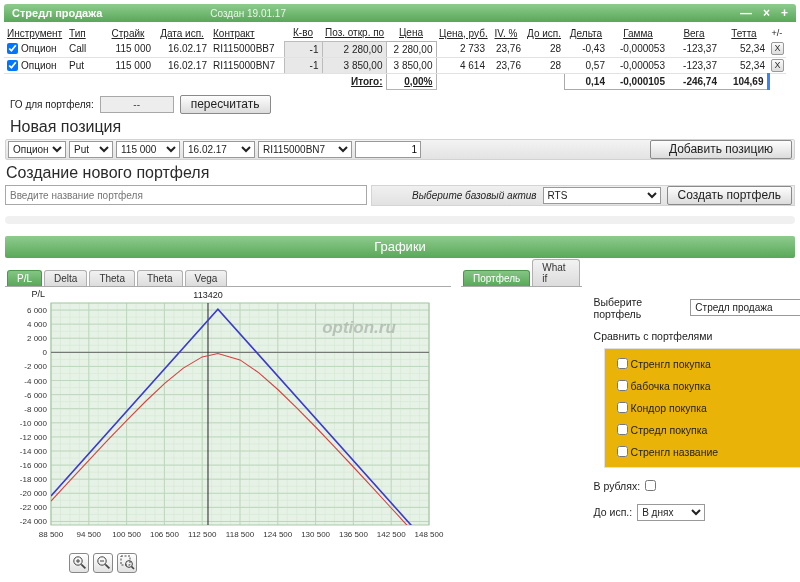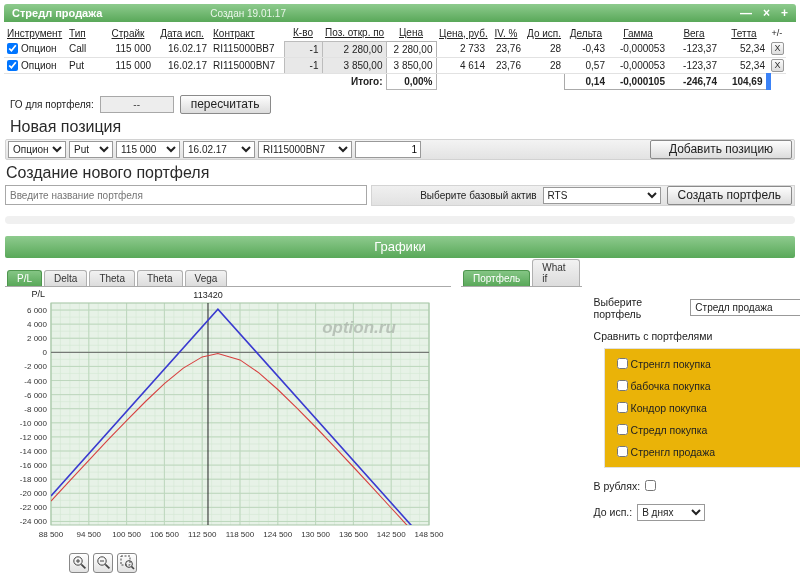--- a/index.html
+++ b/index.html
@@ -12,39 +12,39 @@
   .win-controls{margin-left:auto;display:flex;gap:11px;align-items:center;}
   .win-controls span{cursor:pointer;font-size:12px;font-weight:bold;line-height:1;}
   table.positions{border-collapse:collapse;table-layout:fixed;width:782px;font-size:10px;margin-top:3px;}
   table.positions th,table.positions td{padding:1px 3px;height:16px;white-space:nowrap;overflow:hidden;}
   table.positions th{font-weight:normal;text-decoration:underline;text-align:center;color:#222;}
   table.positions th.l{text-align:left;}
   table.positions tr.datarow td{border-bottom:1px solid #e2e2e2;}
   td.num{text-align:right;}
   td.box-gray{background:#e8e8e8;border:1px solid #bcbcbc;text-align:right;}
   td.box-white{background:#fff;border:1px solid #b4b4b4;text-align:right;}
-  td.bold{font-weight:bold;}
+  td.bold{font-weight:bold;text-decoration:underline;}
   td.tg{font-weight:bold;text-align:right;border-top:1px solid #aaa;border-bottom:1px solid #aaa;background:#fff;}
   td.tg-first{border-left:1px solid #aaa;}
-  td.tg-last{border-right:5px solid #3b82f6;}
+  td.tg-last{border-right:3px solid #3b82f6;}
   input[type=checkbox]{width:11px;height:11px;vertical-align:-2px;margin-right:3px;}
   .xbtn{display:inline-block;width:13px;height:13px;line-height:11px;font-size:9px;text-align:center;border:1px solid #999;border-radius:2px;background:linear-gradient(#fbfbfb,#ddd);color:#333;cursor:pointer;}
   .btn{display:inline-flex;align-items:center;justify-content:center;font-size:12px;height:19px;padding:0 10px;border:1px solid #8a8a8a;border-radius:2px;background:linear-gradient(#fdfdfd,#dcdcdc);color:#222;cursor:pointer;font-family:inherit;}
   .margin-row{display:flex;align-items:center;gap:6px;margin:5px 0 0 6px;}
   .go-value{width:74px;height:17px;background:#ededed;border:1px solid #a8a8a8;text-align:center;line-height:15px;color:#444;}
   .section-heading{font-size:16px;color:#2a2a2a;margin:4px 0 3px 6px;}
   .toolbar{display:flex;align-items:center;gap:3px;height:21px;margin:0 1px;background:linear-gradient(#f3f3f3,#e3e3e3);border:1px solid #d2d2d2;border-radius:2px;padding:0 2px;}
   select{font-size:10px;height:17px;border:1px solid #999;background:#fff;font-family:inherit;color:#222;}
   .qty-input{width:66px;height:17px;font-size:10px;text-align:right;border:1px solid #999;padding:0 3px;font-family:inherit;}
   .spacer{flex:1;}
   .btn-wide{min-width:142px;height:19px;}
   .portfolio-bar{display:flex;align-items:center;margin:0 5px;height:21px;}
   .name-input{width:362px;height:20px;border:1px solid #a8a8a8;font-size:10px;padding:0 4px;font-family:inherit;}
   .asset-area{flex:1;display:flex;align-items:center;justify-content:flex-end;gap:6px;background:linear-gradient(#f0f0f0,#e2e2e2);border:1px solid #d4d4d4;height:21px;padding:0 2px;margin-left:4px;}
-  .asset-label{color:#222;}
+  .asset-label{color:#222;font-style:italic;}
   .gap-strip{height:8px;background:#f0f0f0;border-radius:4px;margin:10px 5px 0;}
   .charts-header{margin:12px 5px 0;height:22px;background:linear-gradient(#8ecb8e,#59a859);border-radius:2px;color:#fff;font-size:13px;display:flex;align-items:center;justify-content:center;}
   .charts-body{display:flex;margin:10px 5px 0;gap:10px;}
   .tabs{display:flex;gap:2px;border-bottom:1px solid #aaa;padding:0 2px;height:19px;align-items:flex-end;}
   .tab{font-size:10px;padding:2px 9px;border:1px solid #b0b0b0;border-bottom:none;border-radius:3px 3px 0 0;background:linear-gradient(#f2f2f2,#dcdcdc);cursor:pointer;color:#333;}
   .tab.active{background:linear-gradient(#84c584,#59a859);color:#fff;border-color:#4e964e;}
   .chart-panel{width:446px;}
   .chart-panel svg{display:block;font-family:"Liberation Sans",sans-serif;}
   .zoom-row{display:flex;gap:4px;margin:2px 0 0 64px;}
   .zoom-btn{width:20px;height:20px;border:1px solid #888;border-radius:3px;background:linear-gradient(#fff,#e2e2e2);display:flex;align-items:center;justify-content:center;cursor:pointer;padding:0;}
@@ -398,21 +398,21 @@
         <label class="compare-item">
             <input type="checkbox" style="">
             <span>Кондор покупка</span>
           </label>
         <label class="compare-item">
             <input type="checkbox" style="">
             <span>Стредл покупка</span>
           </label>
         <label class="compare-item">
             <input type="checkbox" style="">
-            <span>Стренгл продажа</span>
+            <span>Стренгл название</span>
           </label>
       </div>
       <div class="inline-row">
         <span>В рублях:</span>
         <input type="checkbox" style="">
       </div>
       <div class="inline-row">
         <span>До исп.:</span>
         <select class="days-select"><option>В днях</option></select>
       </div>

